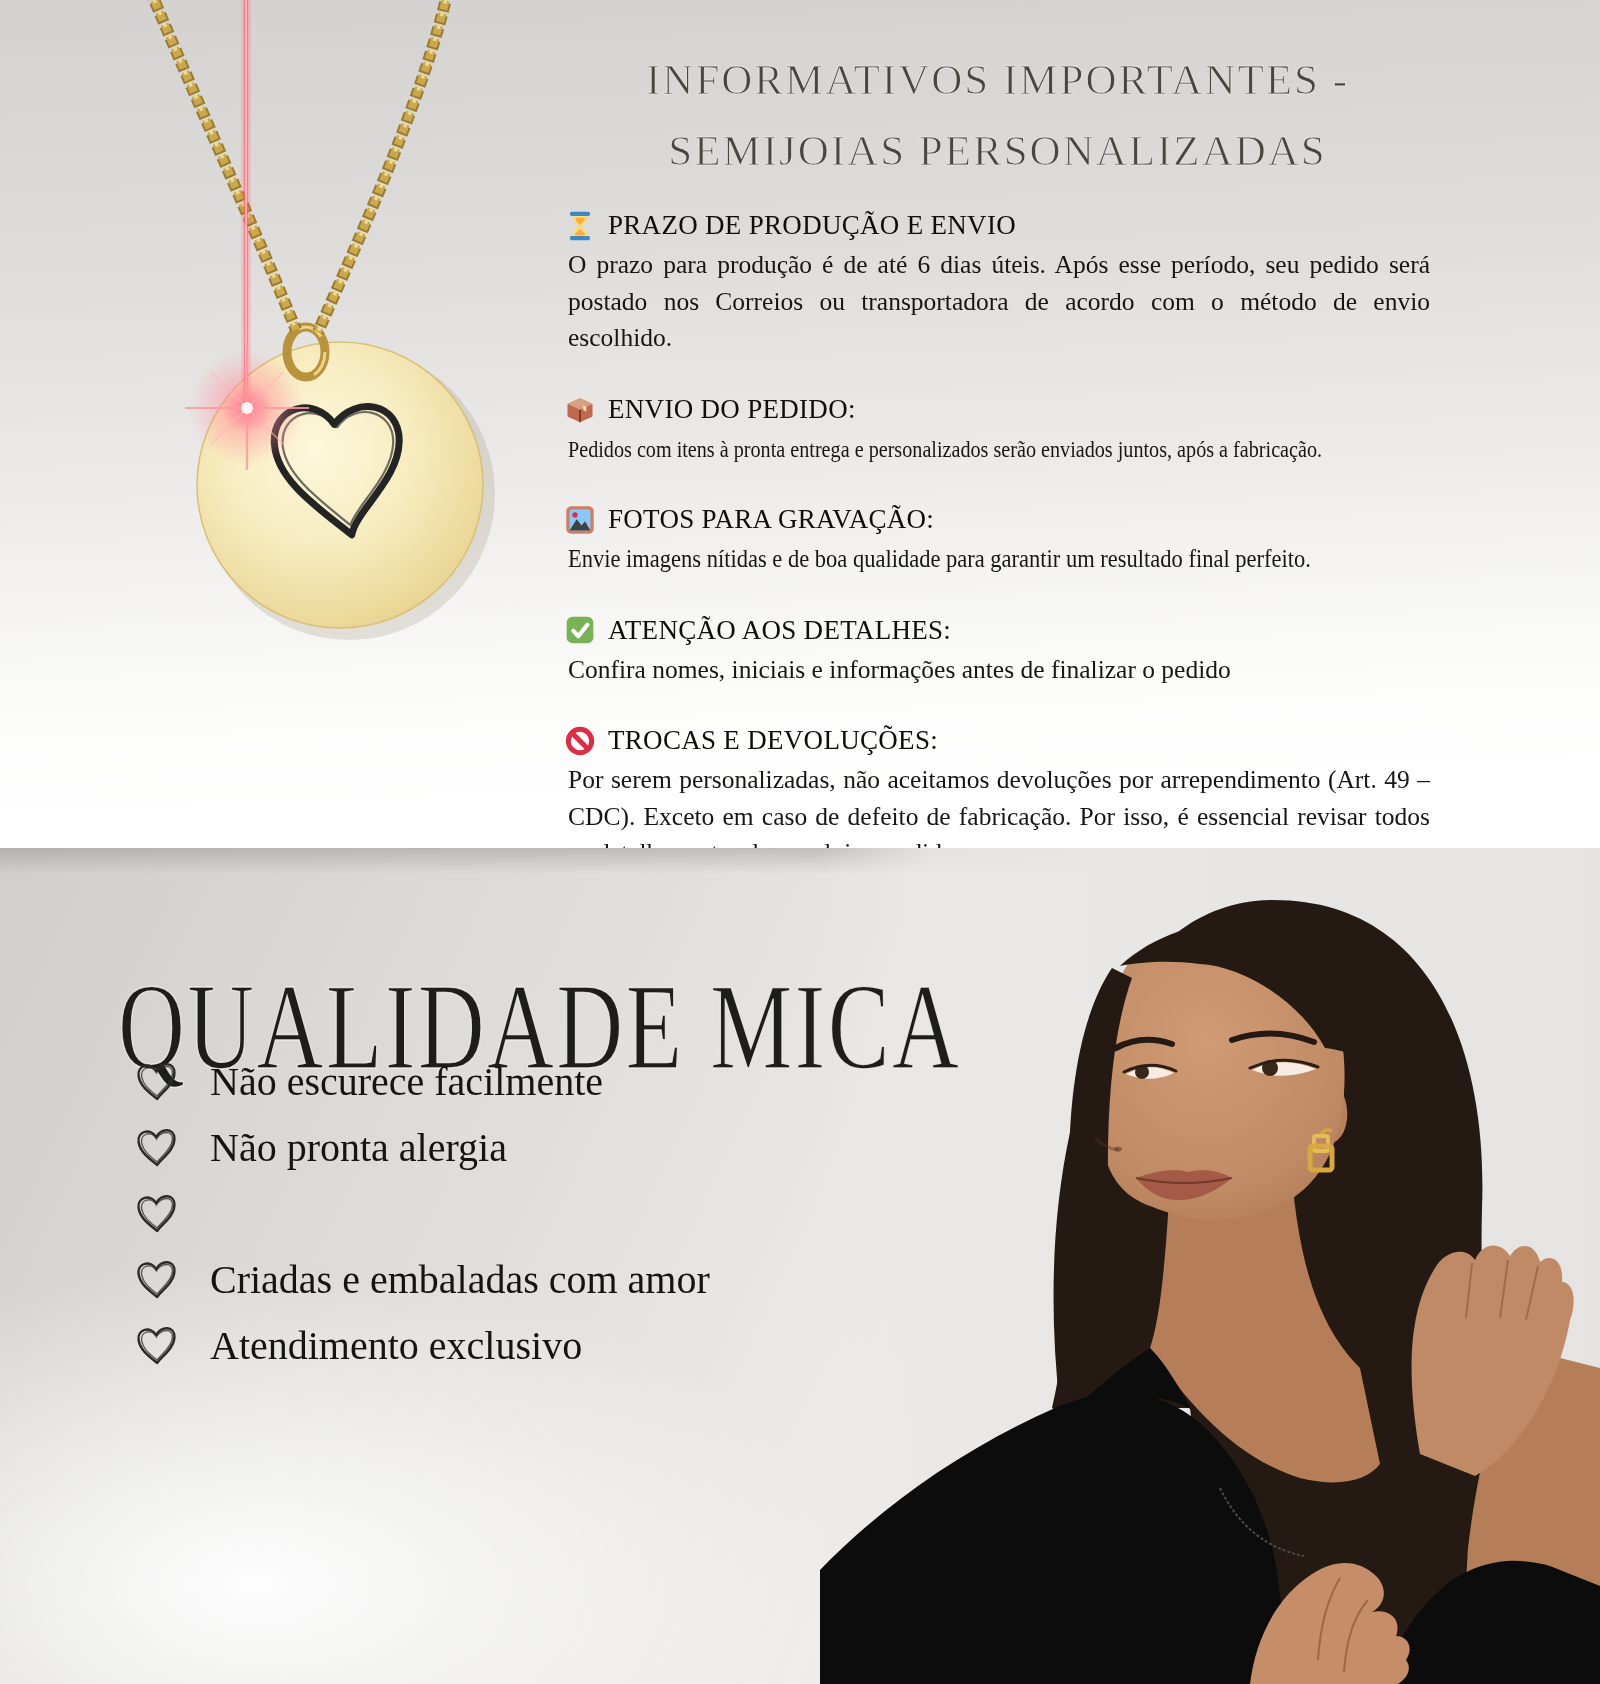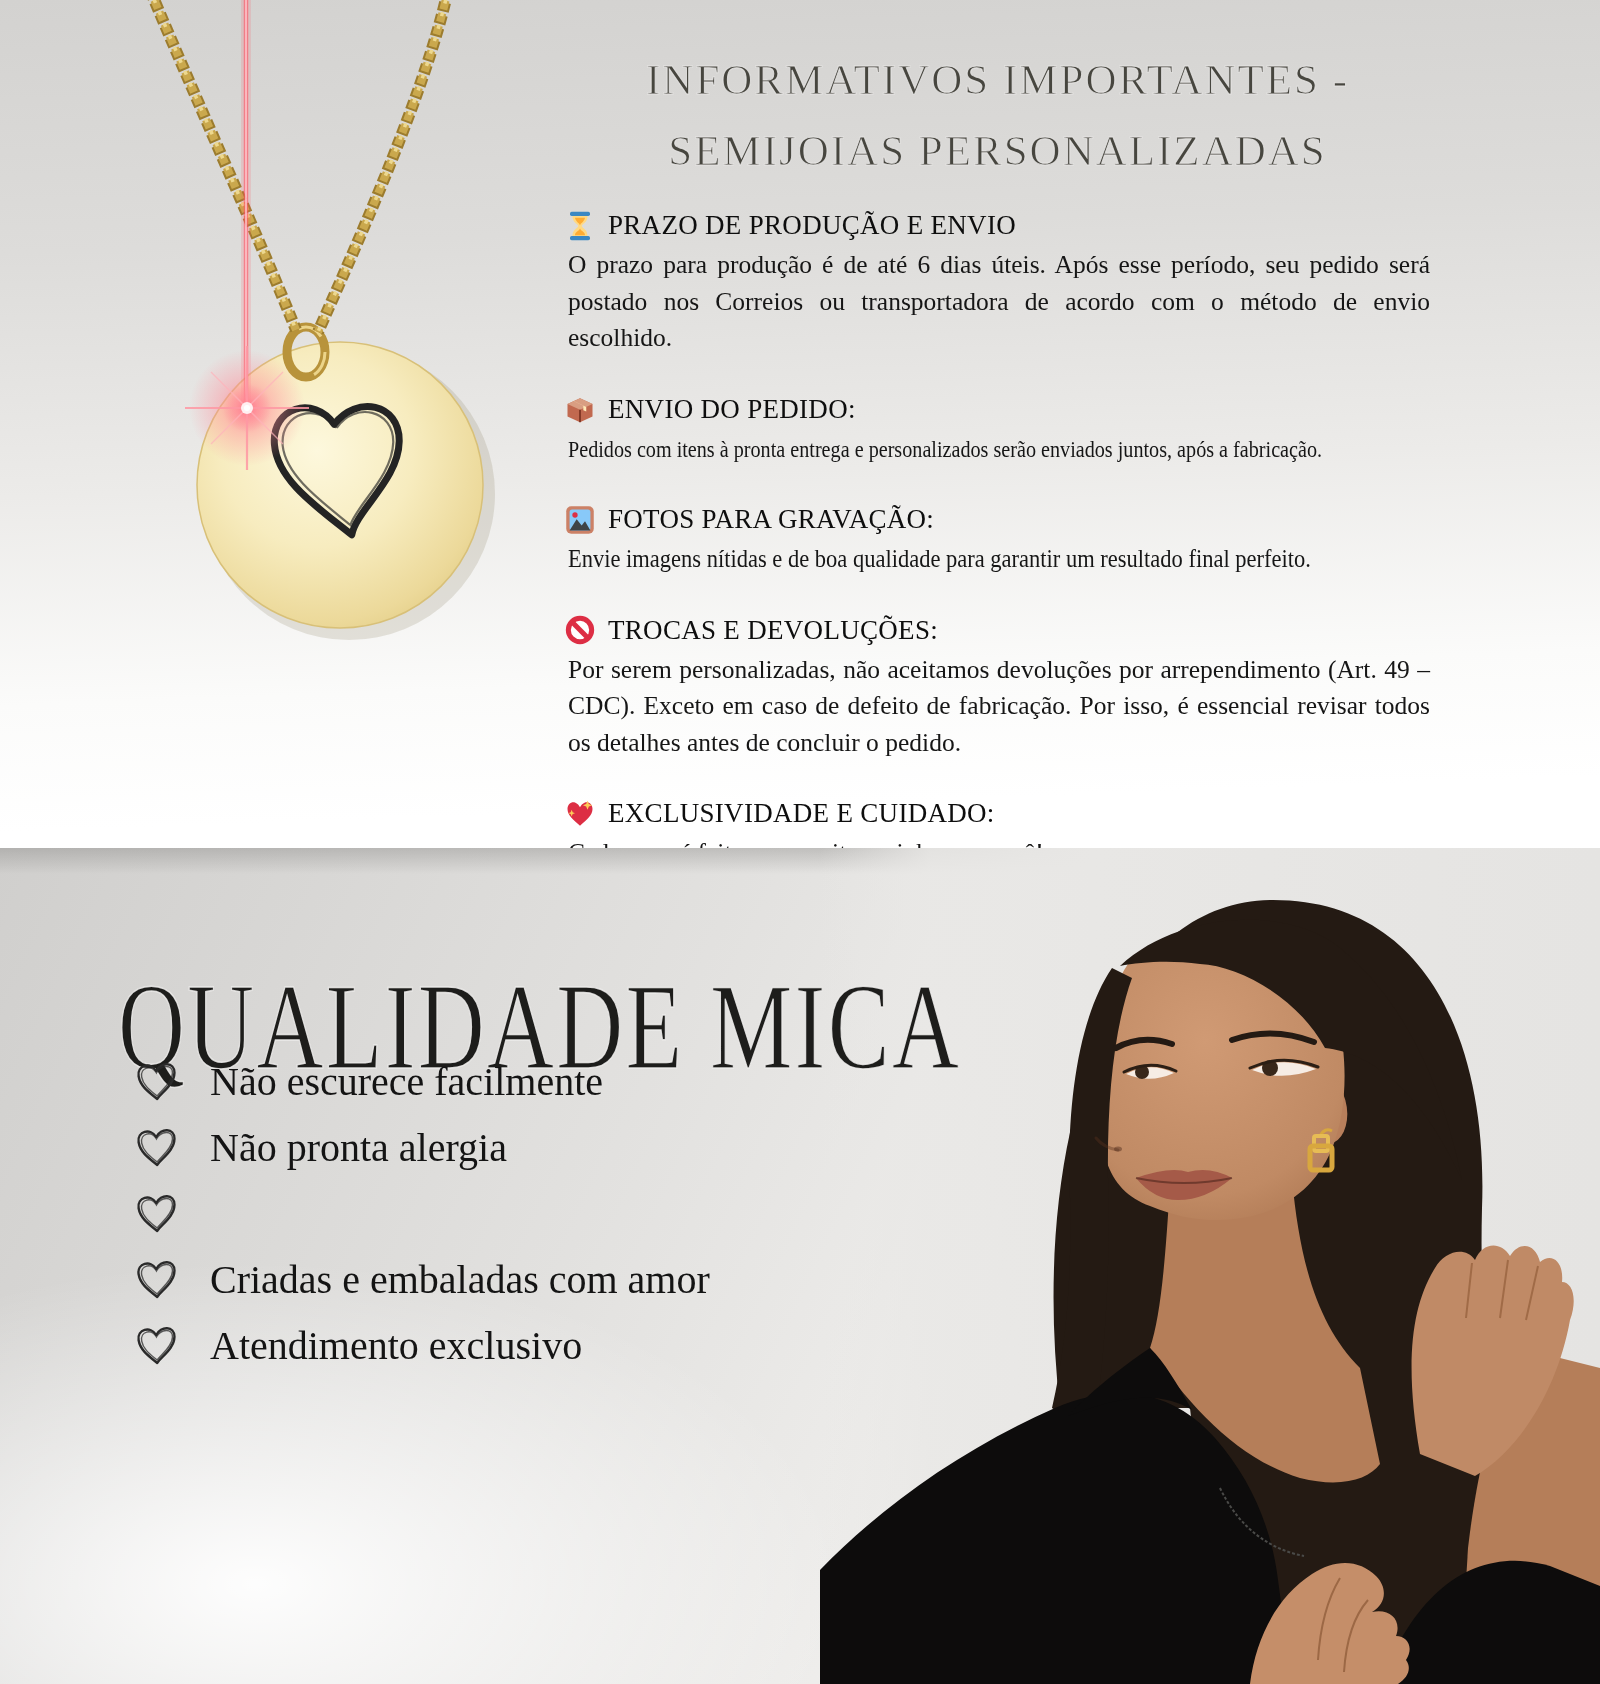--- a/index.html
+++ b/index.html
@@ -156,20 +156,32 @@
                 <rect x="5.5" y="5.5" width="25" height="25" rx="3" fill="#88c9f9"></rect>
                 <circle cx="12" cy="12" r="3.2" fill="#dd2e44"></circle>
                 <path d="M5.5 30.5 L14 17 L20 24.5 L24 19.5 L30.5 30.5 Z" fill="#3e4347"></path>
               </svg>
             </span>
             <span class="heading-text">FOTOS PARA GRAVAÇÃO:</span>
           </div>
           <p class="info-body">Envie imagens nítidas e de boa qualidade para garantir um resultado final perfeito.</p>
         </div>
 
+        <div class="info-item item-4">
+          <div class="info-heading">
+            <span class="emoji">
+              <svg viewBox="0 0 36 36">
+                <rect x="2" y="2" width="32" height="32" rx="7" fill="#77b255"></rect>
+                <path d="M10 19 L16 25.5 L27 11.5" fill="none" stroke="#ffffff" stroke-width="5" stroke-linecap="round" stroke-linejoin="round"></path>
+              </svg>
+            </span>
+            <span class="heading-text">ATENÇÃO AOS DETALHES:</span>
+          </div>
+          <p class="info-body">Confira nomes, iniciais e informações antes de finalizar o pedido</p>
+        </div>
 
         <div class="info-item item-5">
           <div class="info-heading">
             <span class="emoji">
               <svg viewBox="0 0 36 36">
                 <circle cx="18" cy="18" r="15" fill="#ffffff"></circle>
                 <circle cx="18" cy="18" r="14" fill="none" stroke="#dd2e44" stroke-width="6"></circle>
                 <line x1="8.5" y1="8.5" x2="27.5" y2="27.5" stroke="#dd2e44" stroke-width="6"></line>
               </svg>
             </span>

